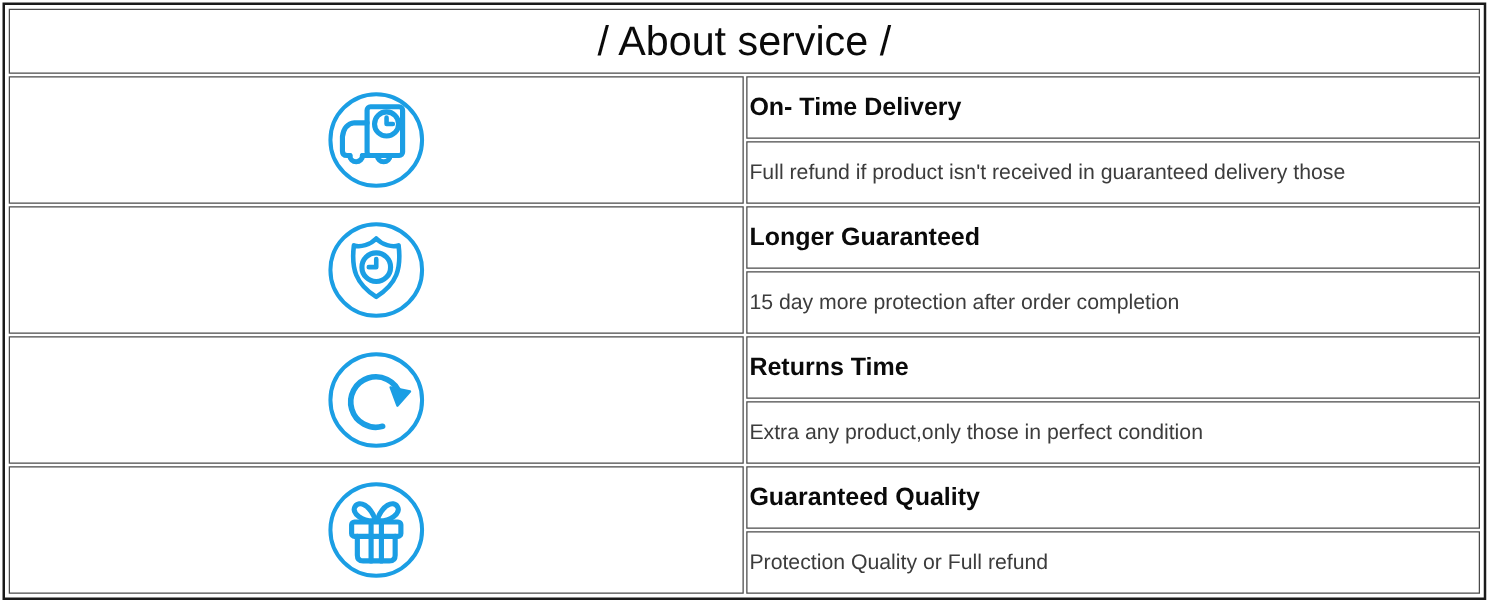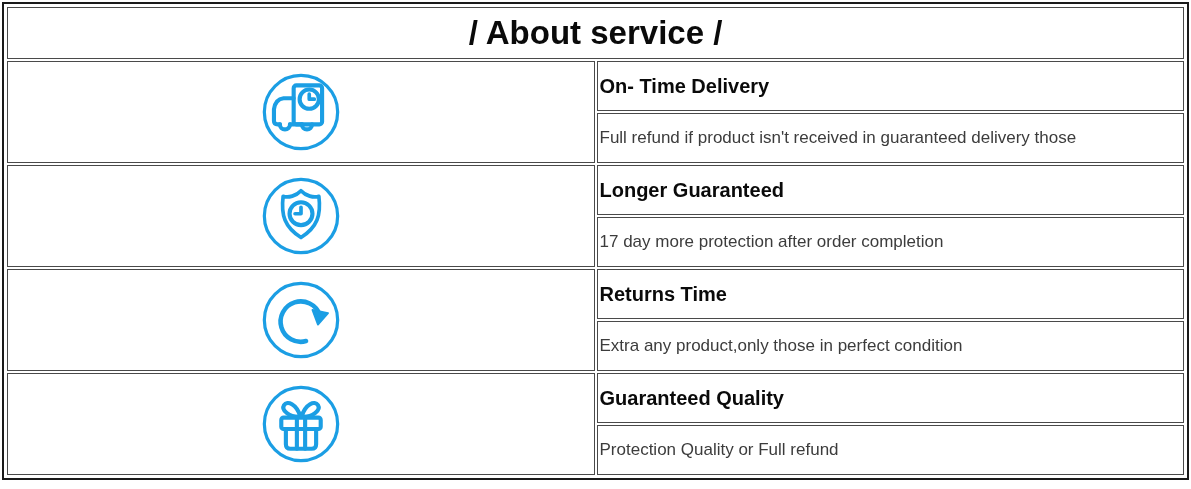--- a/index.html
+++ b/index.html
@@ -22,21 +22,21 @@
   }
   table.svc-table td {
     border: 1px solid var(--cell-border, #4a4a4a);
     background: #fff;
     overflow: hidden;
   }
   td.header-cell {
     height: 48px;
     text-align: center;
     vertical-align: middle;
-    font-weight: bold;
+    font-weight: normal;
     font-size: 33px;
     color: var(--title-text, #0a0a0a);
     letter-spacing: 0px;
   }
   td.icon-cell {
     width: 186px;
     text-align: center;
     vertical-align: middle;
   }
   td.title-cell {
@@ -131,21 +131,21 @@
 
   <tr>
     <td class="icon-cell" rowspan="2">
       <span><svg class="svc-icon" viewBox="0 0 96 96">
                 <use href="#shield-clock-icon"></use>
               </svg></span>
     </td>
     <td class="title-cell">Longer Guaranteed</td>
   </tr>
   <tr>
-    <td class="desc-cell">17 day more protection after order completion</td>
+    <td class="desc-cell">15 day more protection after order completion</td>
   </tr>
 
   <tr>
     <td class="icon-cell" rowspan="2">
       <span><svg class="svc-icon" viewBox="0 0 96 96">
                 <use href="#returns-arrow-icon"></use>
               </svg></span>
     </td>
     <td class="title-cell">Returns Time</td>
   </tr>

